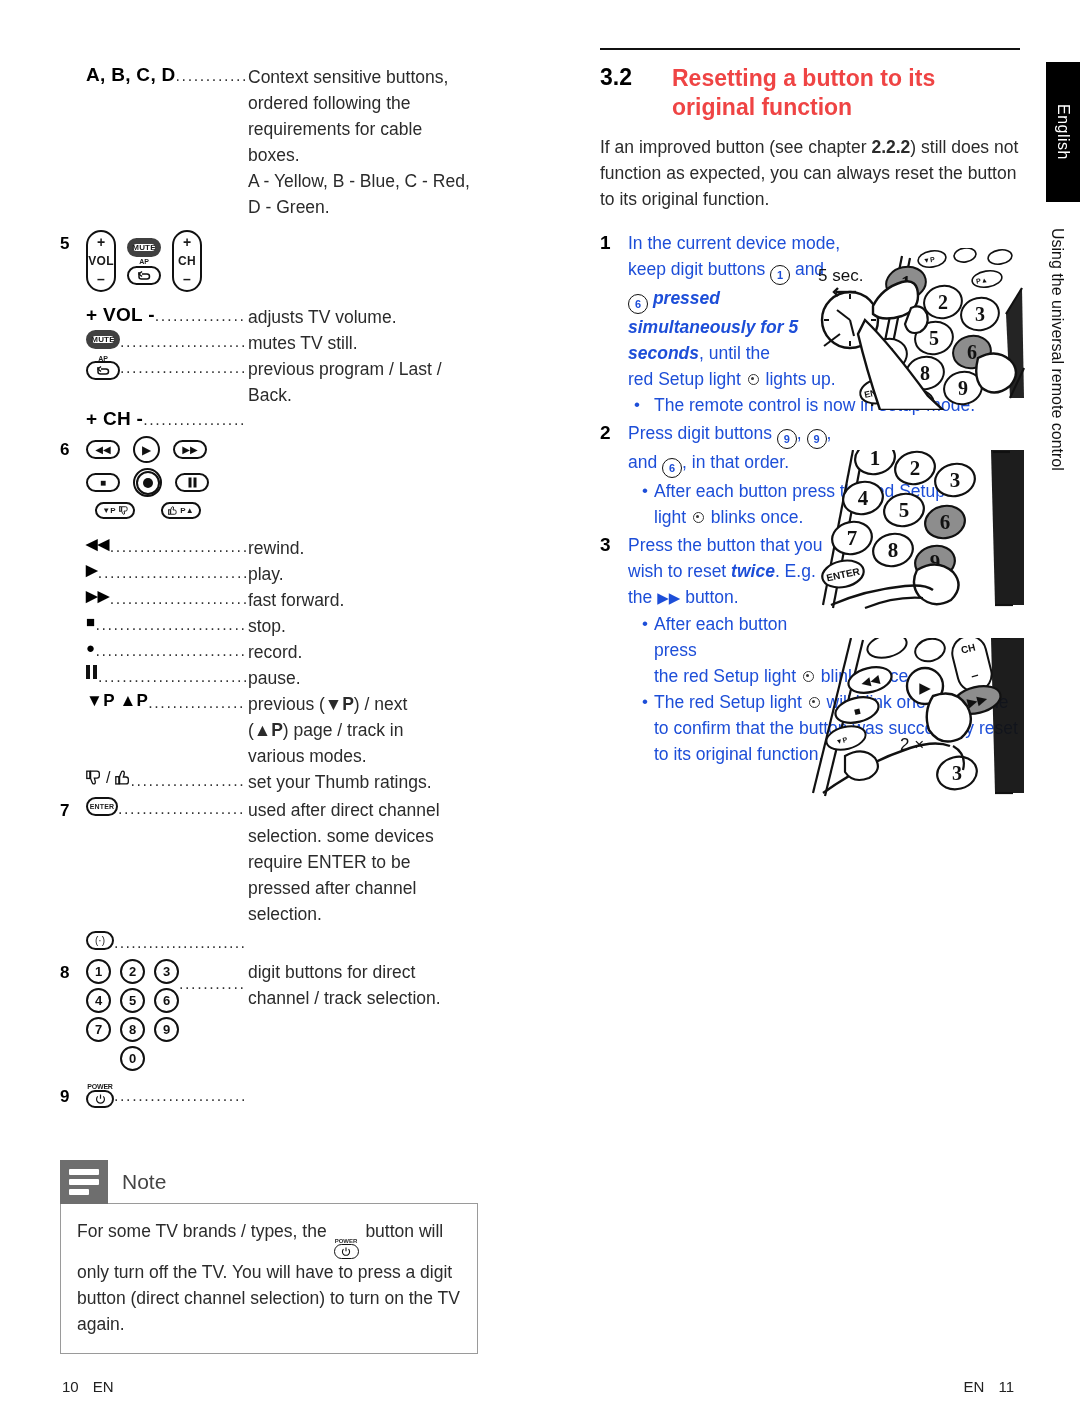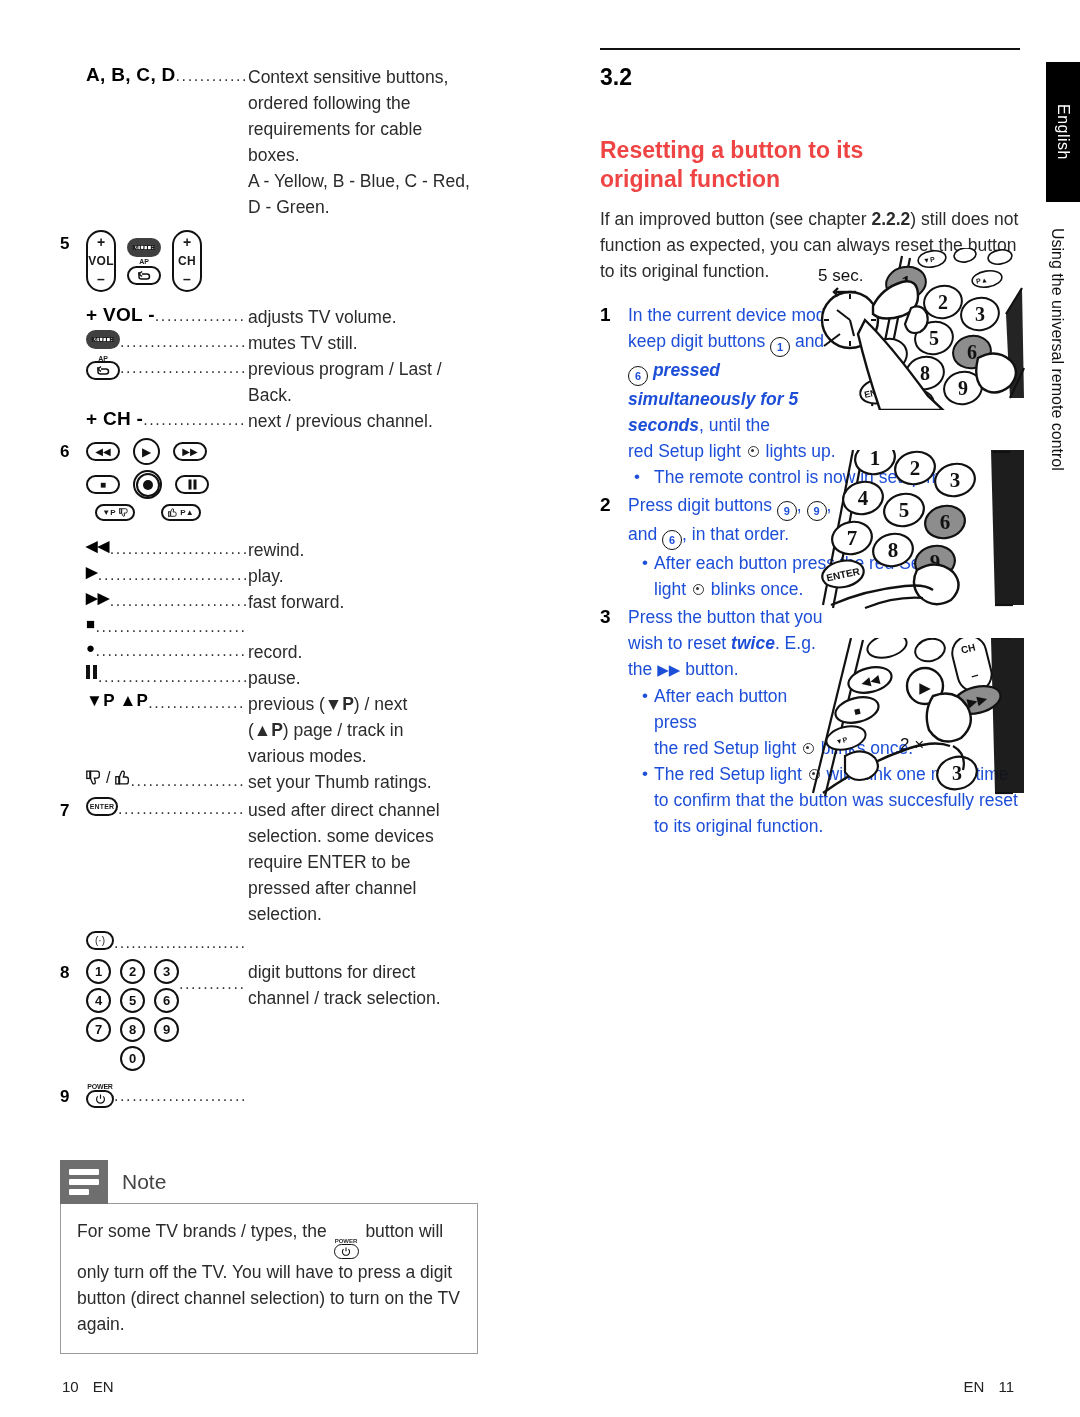--- a/index.html
+++ b/index.html
@@ -47,21 +47,21 @@
   .volbank {
     width:30px; height:62px; border:2px solid #111; border-radius:16px;
     display:flex; flex-direction:column; align-items:center; justify-content:space-between;
     padding:3px 0 4px 0; background:#fff;
   }
   .volbank .pm { font-size:14px; font-weight:bold; line-height:1; }
   .volbank .lbl { font-size:12px; font-weight:bold; letter-spacing:0.3px; }
 
   .mutebank { display:flex; flex-direction:column; align-items:center; gap:2px; }
   .mute-pill {
-    width:34px; height:19px; border:8px solid #404040; border-radius:999px;
+    width:34px; height:19px; border:6px solid #404040; border-radius:999px;
     display:flex; align-items:center; justify-content:center;
     font-size:8px; font-weight:bold; letter-spacing:0.2px; background:#fff;
   }
   .back-pill {
     width:34px; height:19px; border:2px solid #111; border-radius:999px;
     display:flex; align-items:center; justify-content:center;
     font-size:12px; font-weight:bold; background:#fff;
   }
   .ap-mini { font-size:7px; font-weight:bold; line-height:6px; margin-bottom:-1px; }
 
@@ -164,21 +164,21 @@
   .note-icon i:nth-child(3) { width:20px; margin-right:10px; }
   .note-title { font-size:21px; color:#444; margin-left:14px; }
   .note-body {
     border:1px solid #9a9a9a; border-top:1px solid #9a9a9a;
     padding:14px 16px 16px 16px; font-size:17.5px; line-height:26px; color:#2b2b2b;
     margin-top:-1px;
   }
 
   
   .rule { border-top:2.5px solid #111; margin-bottom:14px; }
-  .h2 { display:flex; align-items:flex-start; margin-bottom:12px;flex-direction:column; }
+  .h2 { display:flex; align-items:flex-start; margin-bottom:12px; }
   .h2-num { font-size:23px; font-weight:bold; flex:0 0 72px; color:#000; }
   .h2-txt { font-size:23px; font-weight:bold; line-height:29px; color:#ef4444; }
   .intro { font-size:17.5px; line-height:26px; color:#2b2b2b; margin-bottom:18px; }
 
   .step { display:flex; margin-bottom:2px; position:relative; }
   .step-num { flex:0 0 28px; font-size:19px; font-weight:bold; color:#000; line-height:26px; }
   .step-body { flex:1 1 auto; font-size:17.5px; line-height:26px; color:#1d4ed8; }
   .step-body .narrow { width:215px; }
   .bul { display:flex; margin-top:0px; }
   .bul-dot { flex:0 0 26px; text-align:left; font-size:17px; line-height:26px; padding-left:6px; }
@@ -299,21 +299,20 @@
     </div>
 
     <div class="drow">
       <div class="num"></div>
       <div class="term">
         <div class="term-inner">
             <span class="term-txt">+ CH -</span>
           </div>
         <div class="leader">......................</div>
       </div>
-      <div class="desc">next / previous channel.</div>
     </div>
 
     <div class="drow" style="margin-top:4px;">
       <div class="num">6</div>
       <div class="term">
         <div class="transport-grid">
           <div class="tg-row">
             <div class="t-pill">◀◀</div>
             <div class="t-circ">▶</div>
             <div class="t-pill">▶▶</div>
@@ -383,20 +382,21 @@
     </div>
 
     <div class="drow">
       <div class="num"></div>
       <div class="term">
         <div class="term-inner">
             <span class="term-txt" style="font-size:15px;">■</span>
           </div>
         <div class="leader">.................................</div>
       </div>
+      <div class="desc">stop.</div>
     </div>
 
     <div class="drow">
       <div class="num"></div>
       <div class="term">
         <div class="term-inner">
             <span class="term-txt" style="font-size:15px;">●</span>
           </div>
         <div class="leader">.................................</div>
       </div>

